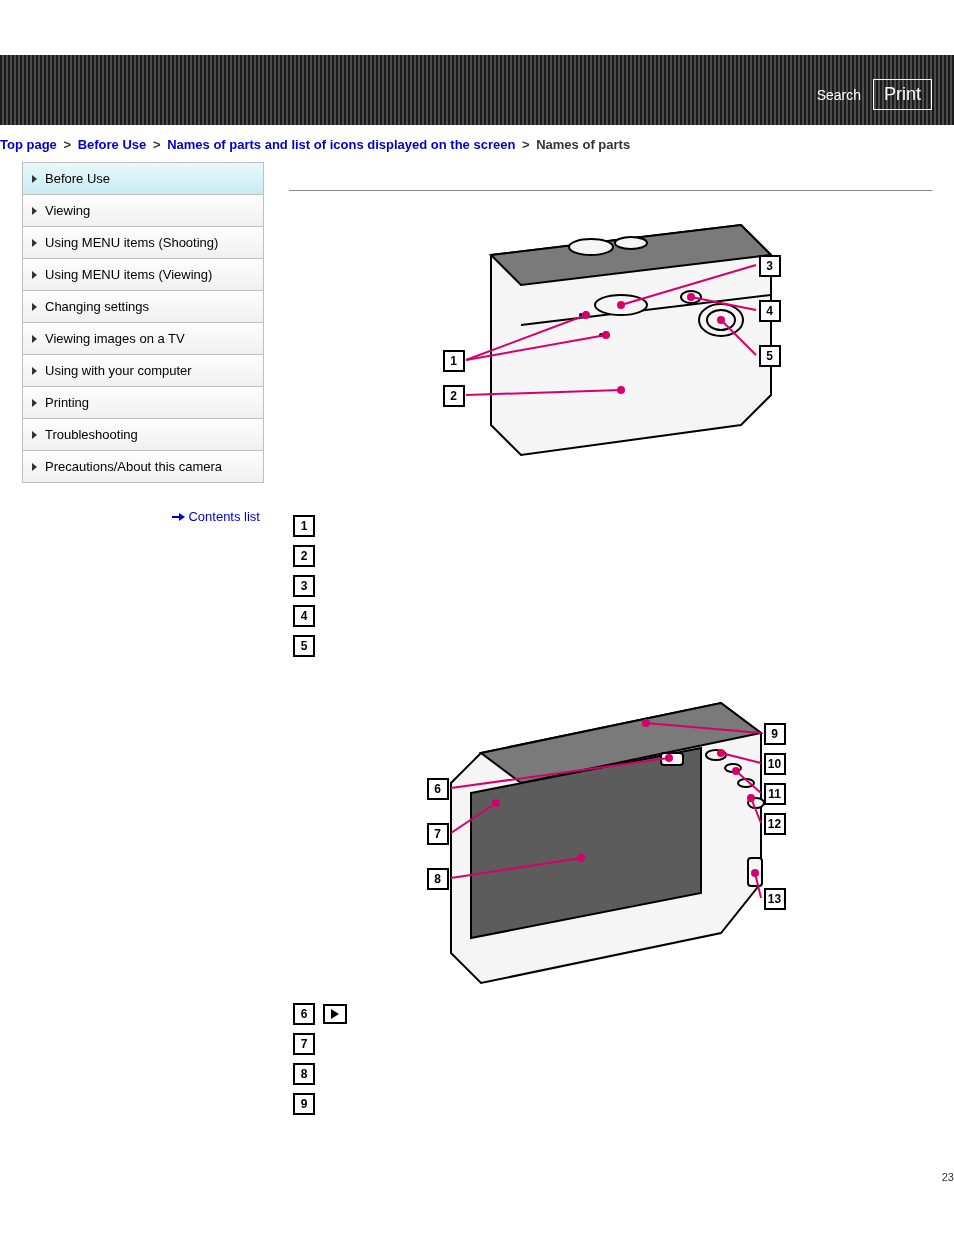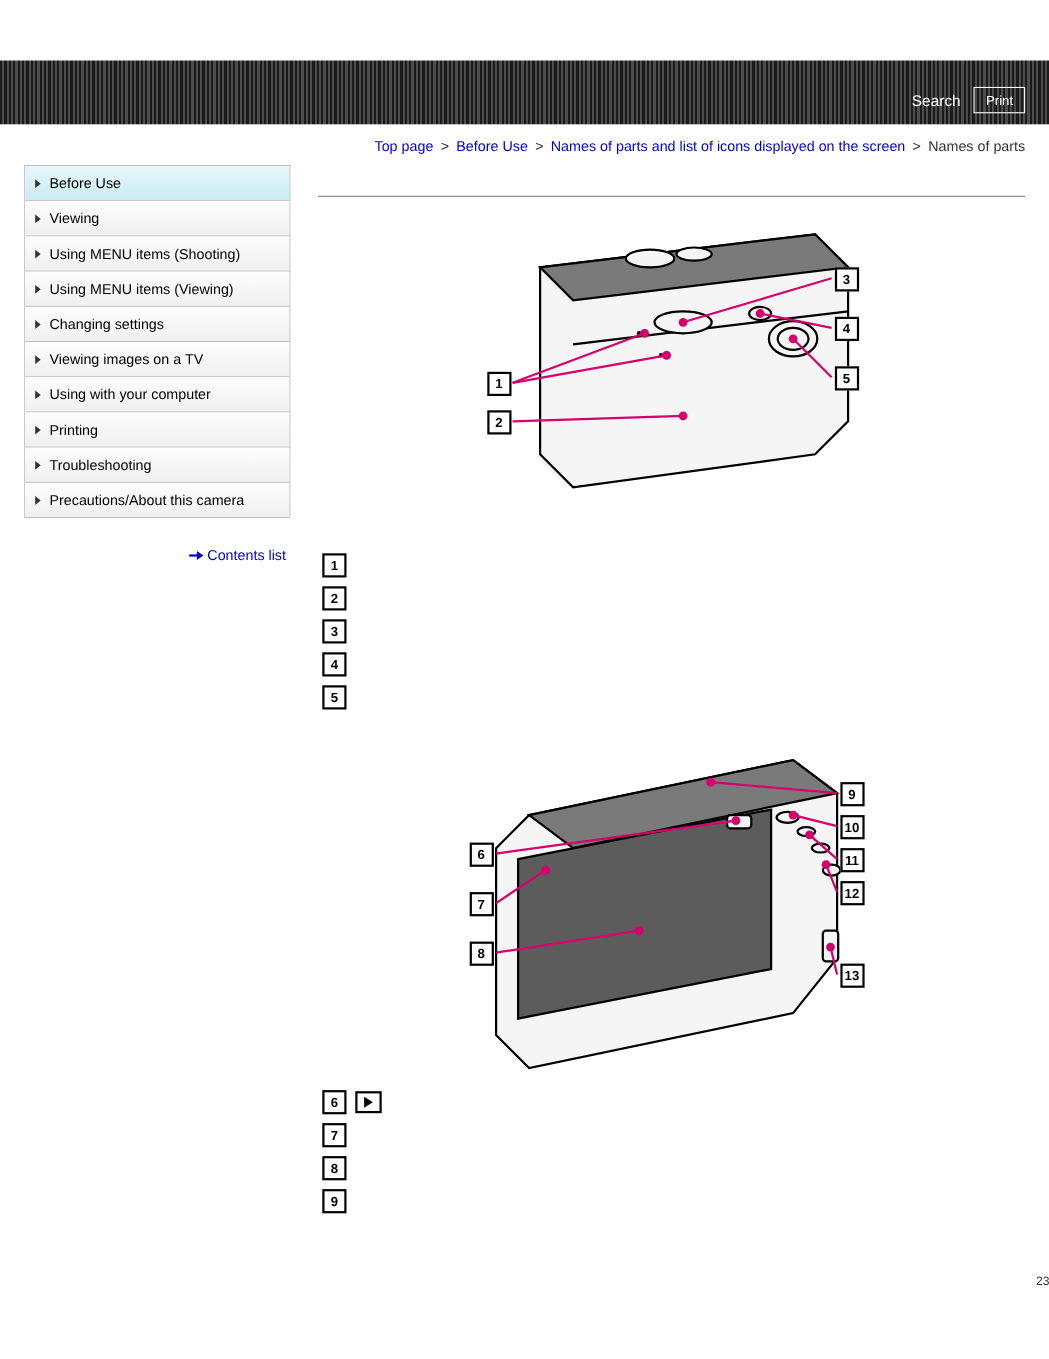--- a/index.html
+++ b/index.html
@@ -10,21 +10,21 @@
     background: #fff;
   }
   .page {
     width: 954px;
     margin: 0 auto;
     position: relative;
     min-height: 1235px;
   }
   .top-bar {
     margin-top: 55px;
-    height: 58px;
+    height: 70px;
     background: repeating-linear-gradient(
       90deg,
       #1a1a1a 0px, #1a1a1a 2px,
       #4d4d4d 2px, #4d4d4d 4px
     );
     position: relative;
   }
   .top-bar-actions {
     position: absolute;
     right: 22px;
@@ -35,29 +35,30 @@
   }
   .top-bar-link {
     color: #fff;
     font-size: 14px;
     cursor: pointer;
   }
   .print-btn {
     border: 1px solid #fff;
     color: #fff;
     padding: 4px 10px;
-    font-size: 12px;
+    font-size: 18px;
     cursor: pointer;
     background: transparent;
   }
   .breadcrumb {
-    text-align: right;
+    text-align: left;
     padding: 12px 22px 0 0;
     font-size: 13px;
     color: #333;
+    font-weight: bold;
   }
   .breadcrumb a { color: #0000cc; text-decoration: none; }
   .breadcrumb .sep { color: #333; padding: 0 3px; }
   .content-wrap {
     display: flex;
     align-items: flex-start;
     padding: 10px 22px 0 22px;
     gap: 25px;
   }
   .sidebar {

